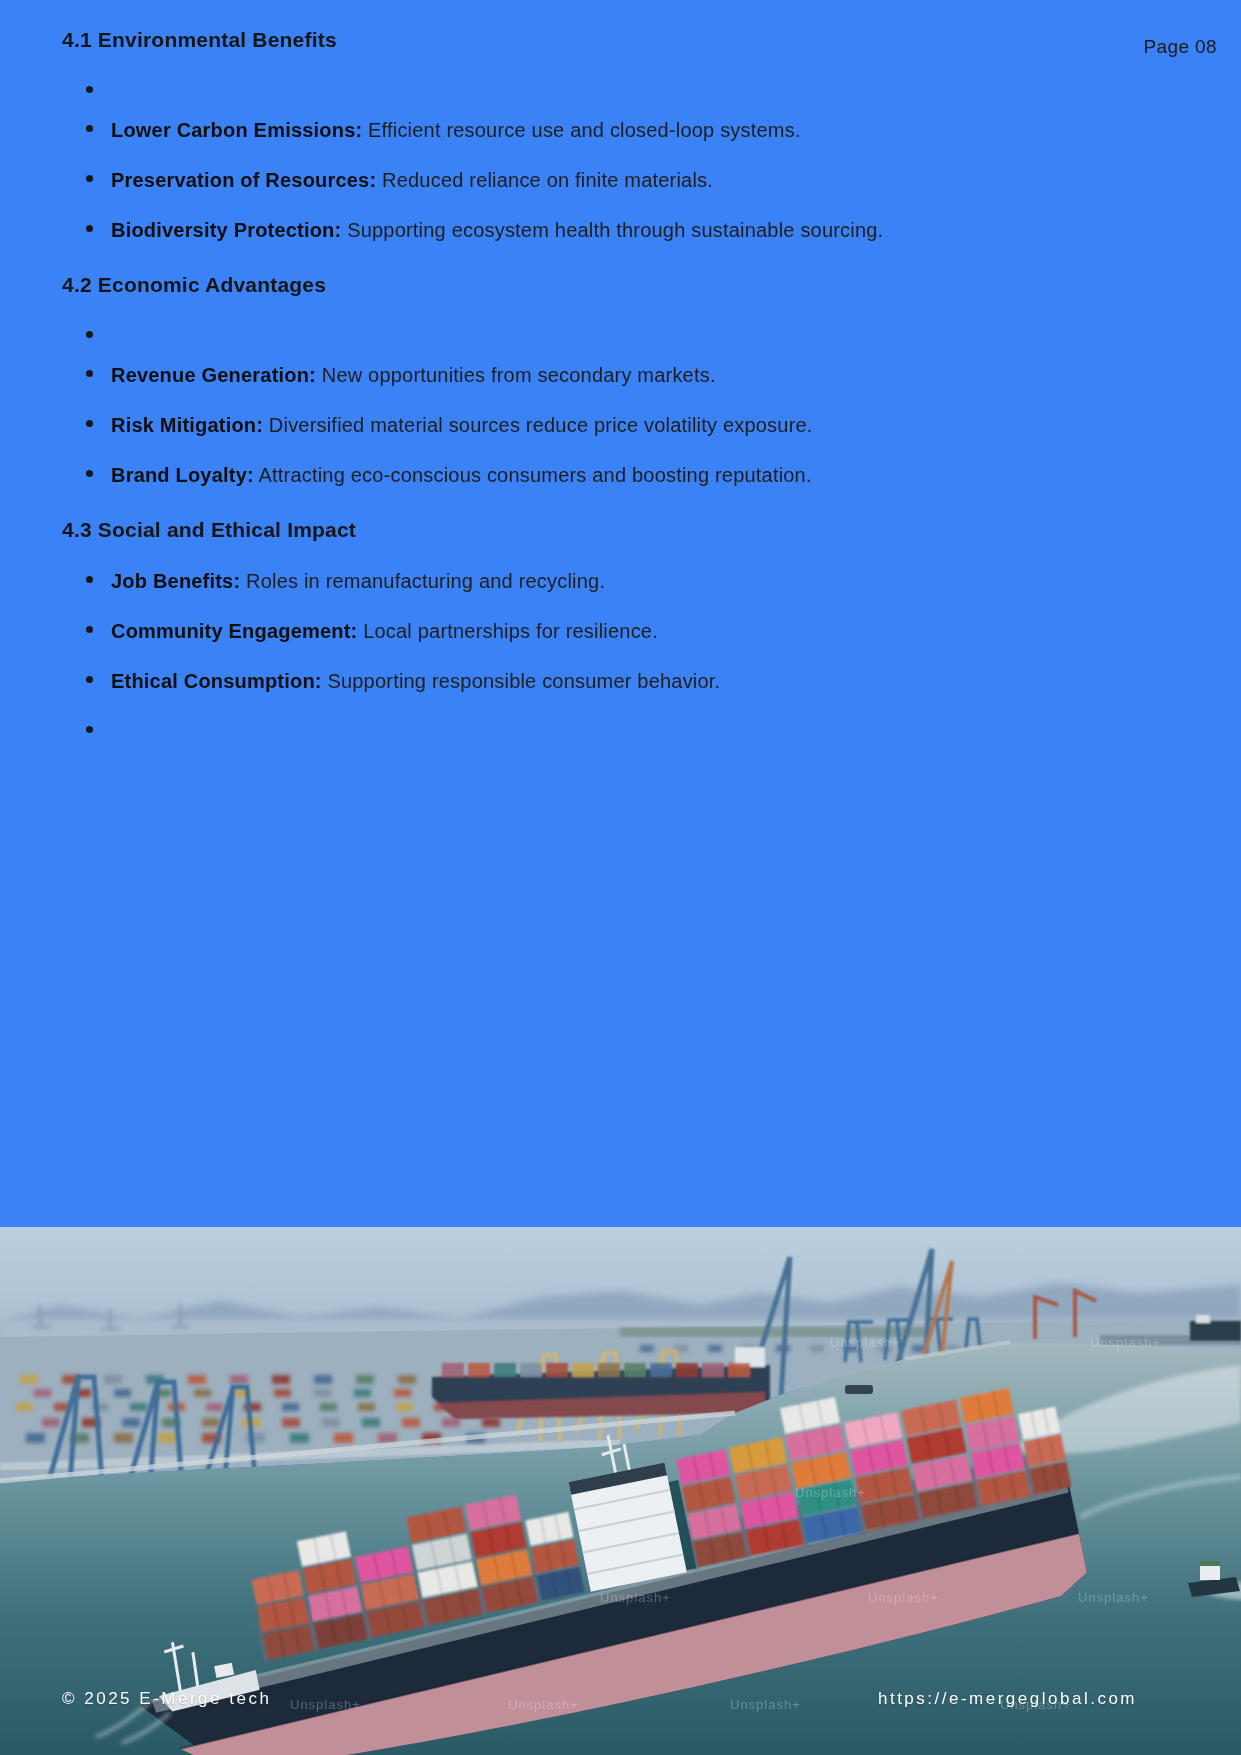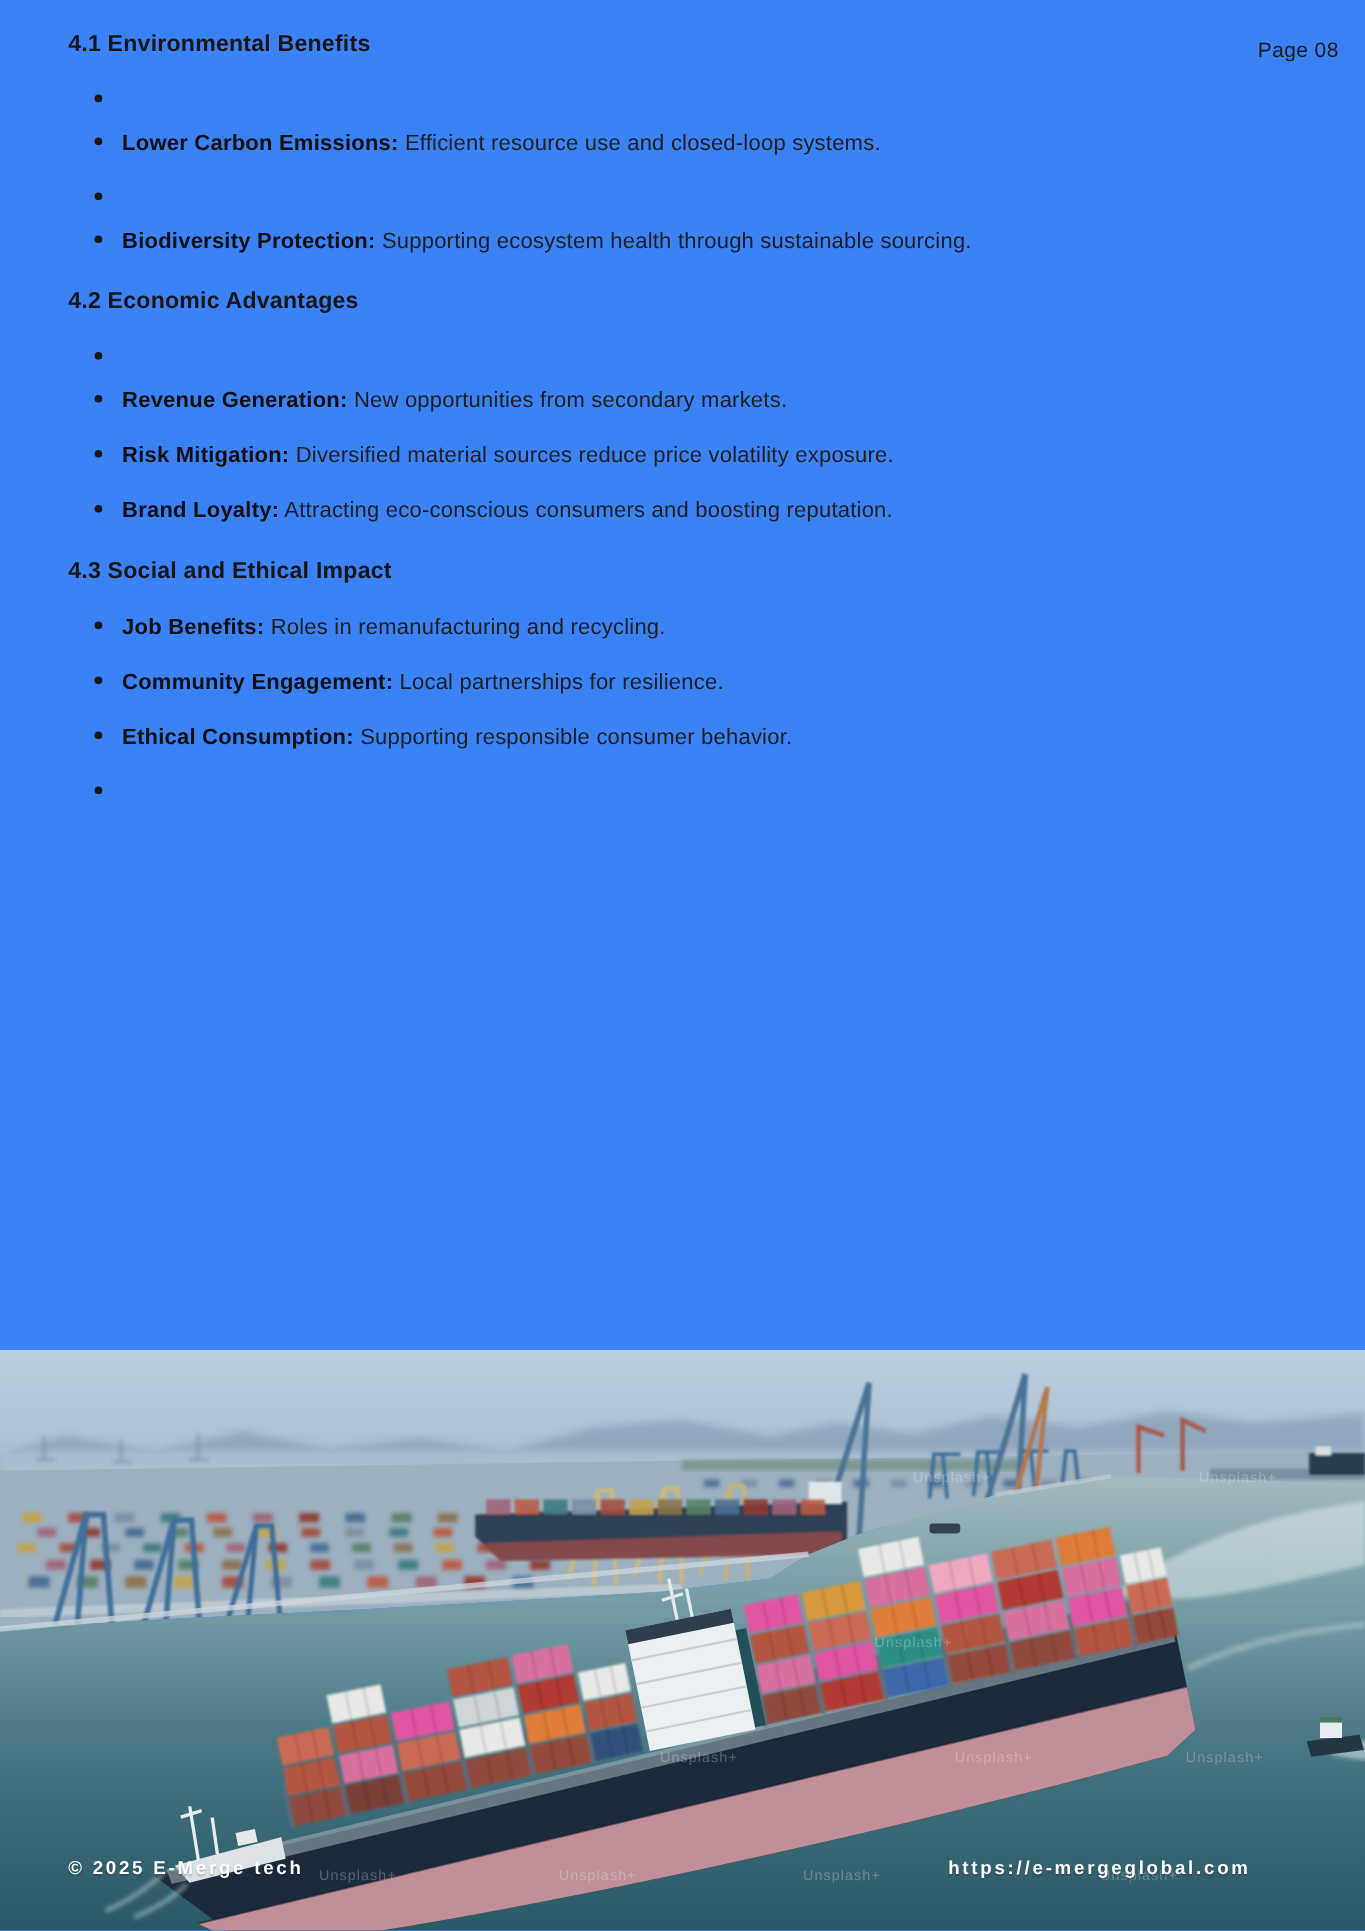--- a/index.html
+++ b/index.html
@@ -36,21 +36,21 @@
   }
   .dot{flex:none;width:7px;height:7px;border-radius:50%;background:#171717;margin-top:8px;}
   .bullet .b{font-weight:700;color:#101010;}
   .photo{
     position:absolute;left:0;bottom:0;width:1241px;height:528px;overflow:hidden;
   }
   .photo svg{display:block;}
   .photo-footer{
     position:absolute;left:62px;right:104px;bottom:46px;
     display:flex;justify-content:space-between;align-items:flex-end;
-    font-size:17px;font-weight:700;color:#ffffff;letter-spacing:2.5px;
+    font-size:17px;font-weight:400;color:#ffffff;letter-spacing:2.5px;
     text-shadow:0 1px 2px rgba(0,0,0,.25);
   }
   .wm{
     font-size:13px;fill:#ffffff;opacity:.26;letter-spacing:1px;
     font-family:"Liberation Sans",sans-serif;
   }
 </style>
 </head>
 <body>
 
@@ -64,20 +64,21 @@
       <h2 class="section-heading">4.1 Environmental Benefits</h2>
       <div class="bullet">
           <span class="dot"></span>
         </div>
       <div class="bullet">
           <span class="dot"></span>
           <p style="margin:0"><span class="b">Lower Carbon Emissions:</span> <span class="t">Efficient resource use and closed-loop systems.</span></p>
         </div>
       <div class="bullet">
           <span class="dot"></span>
+          <p style="margin:0"><span class="b">Preservation of Resources:</span> <span class="t">Reduced reliance on finite materials.</span></p>
         </div>
       <div class="bullet">
           <span class="dot"></span>
           <p style="margin:0"><span class="b">Biodiversity Protection:</span> <span class="t">Supporting ecosystem health through sustainable sourcing.</span></p>
         </div>
     </div>
 
     <div class="section">
       <h2 class="section-heading">4.2 Economic Advantages</h2>
       <div class="bullet">

